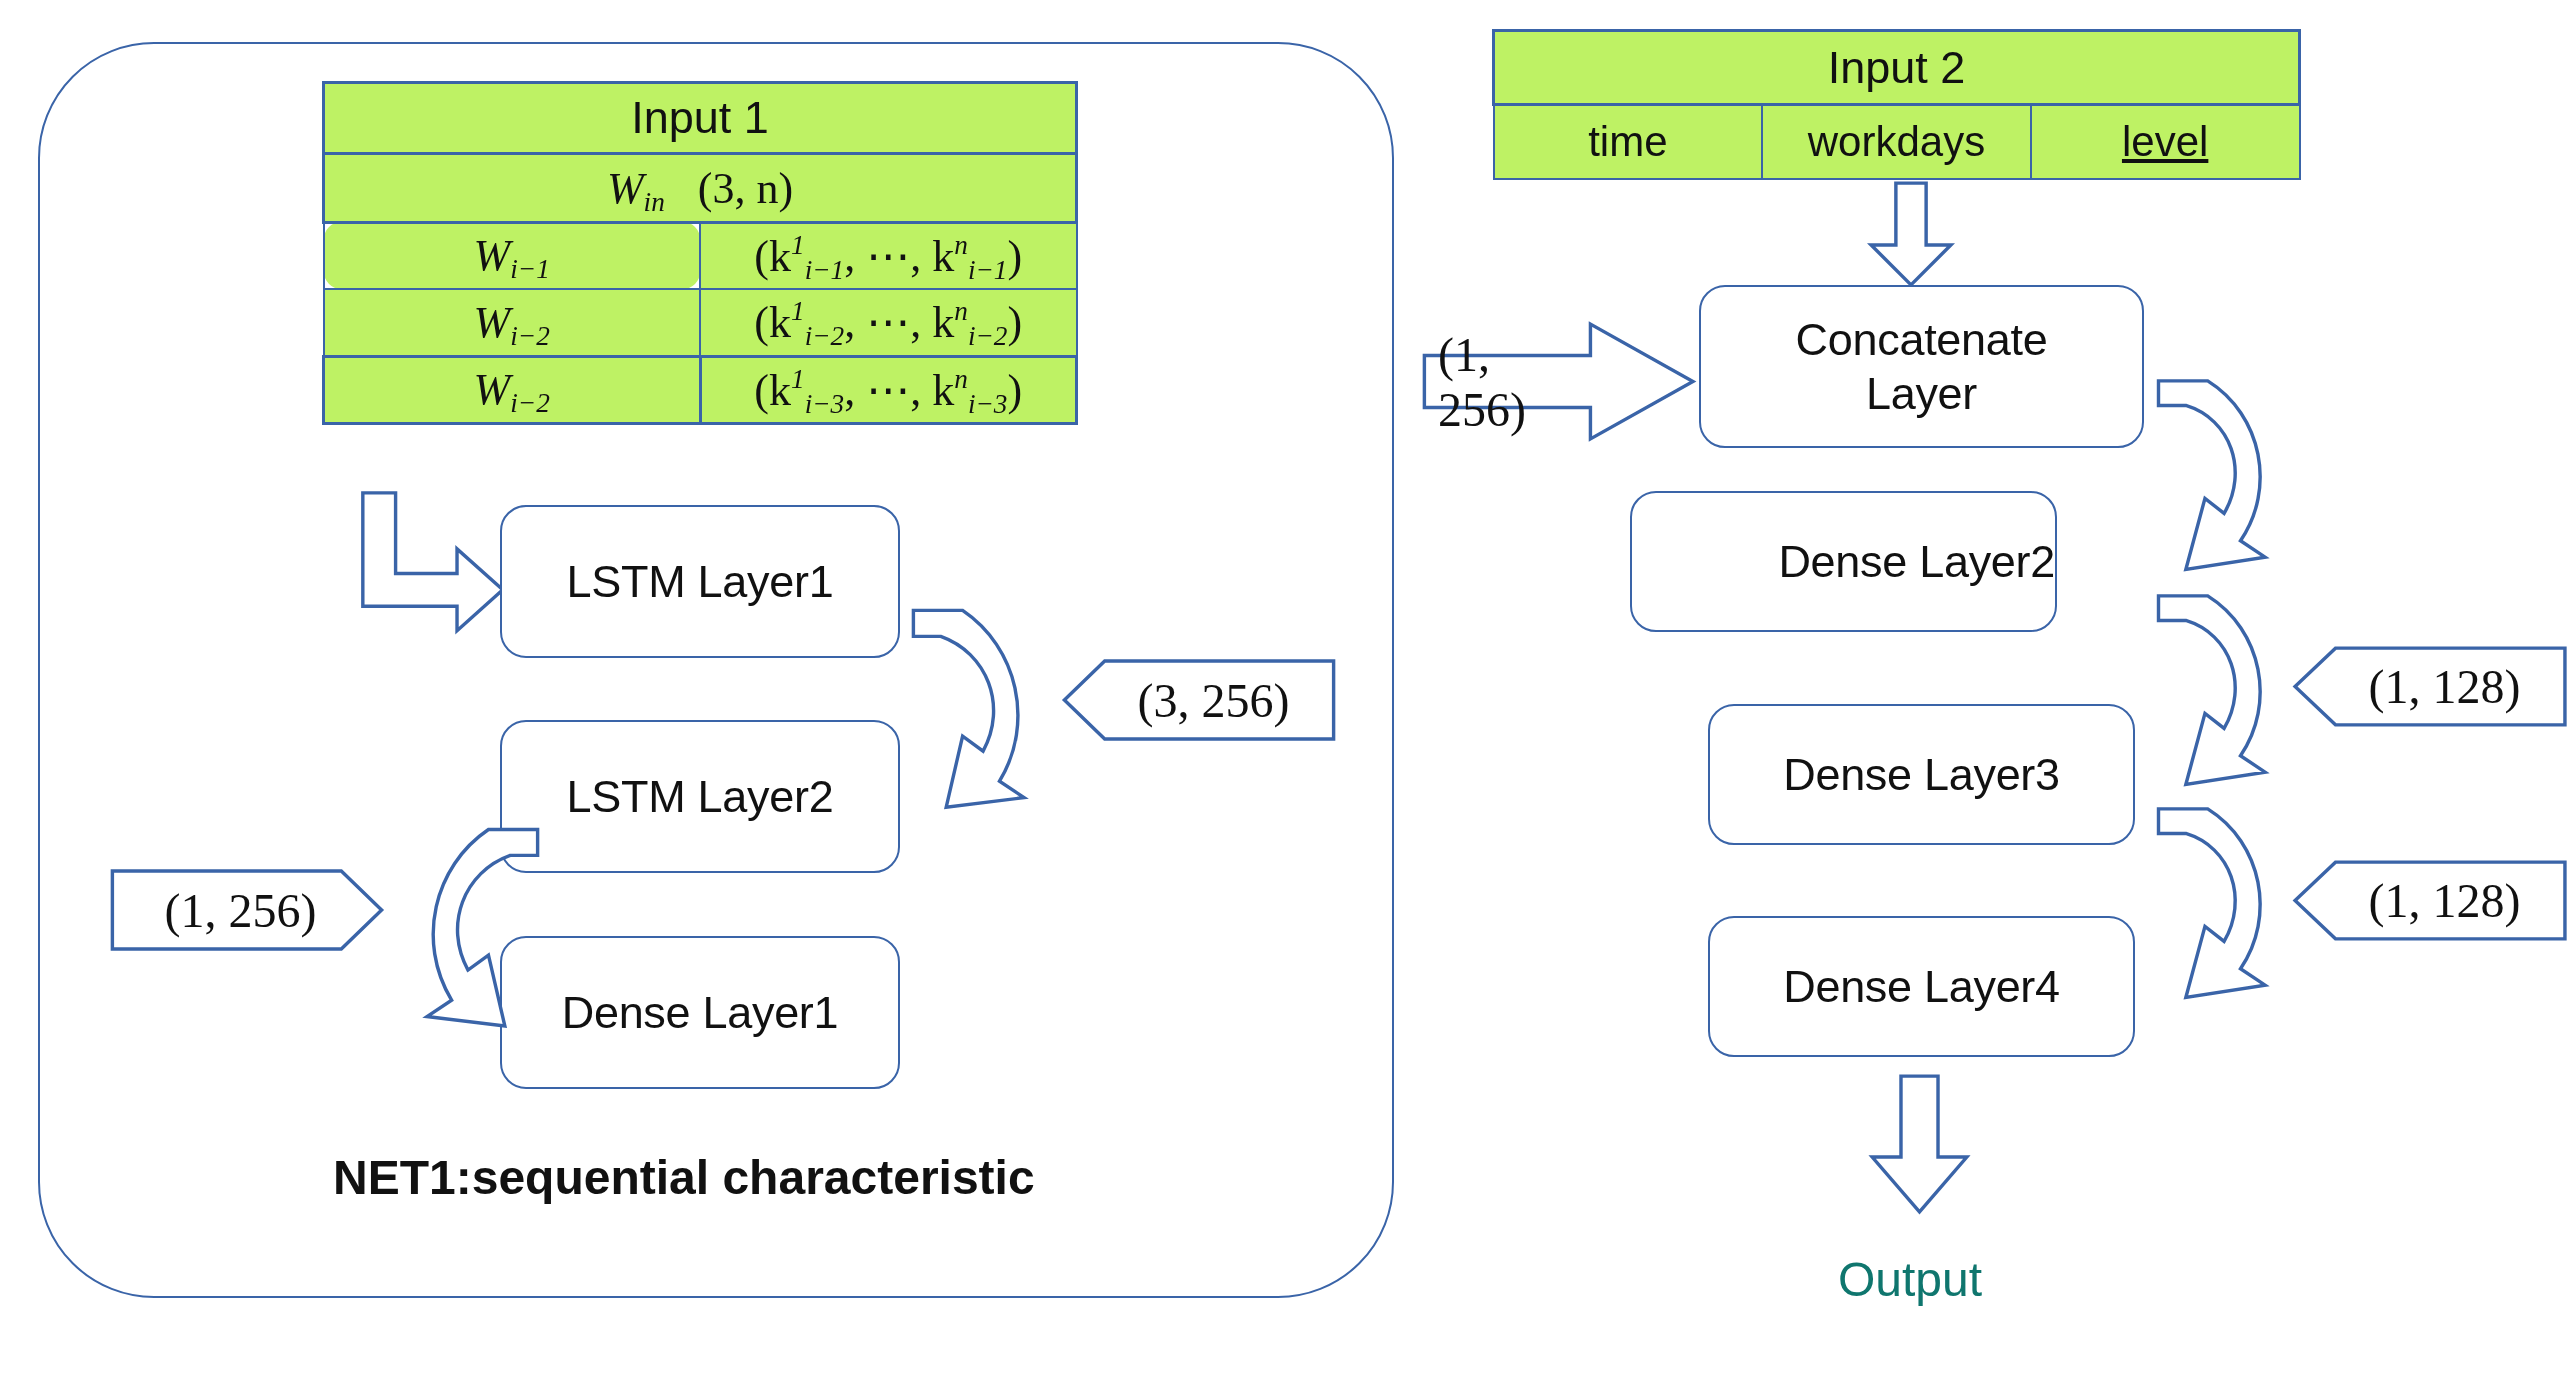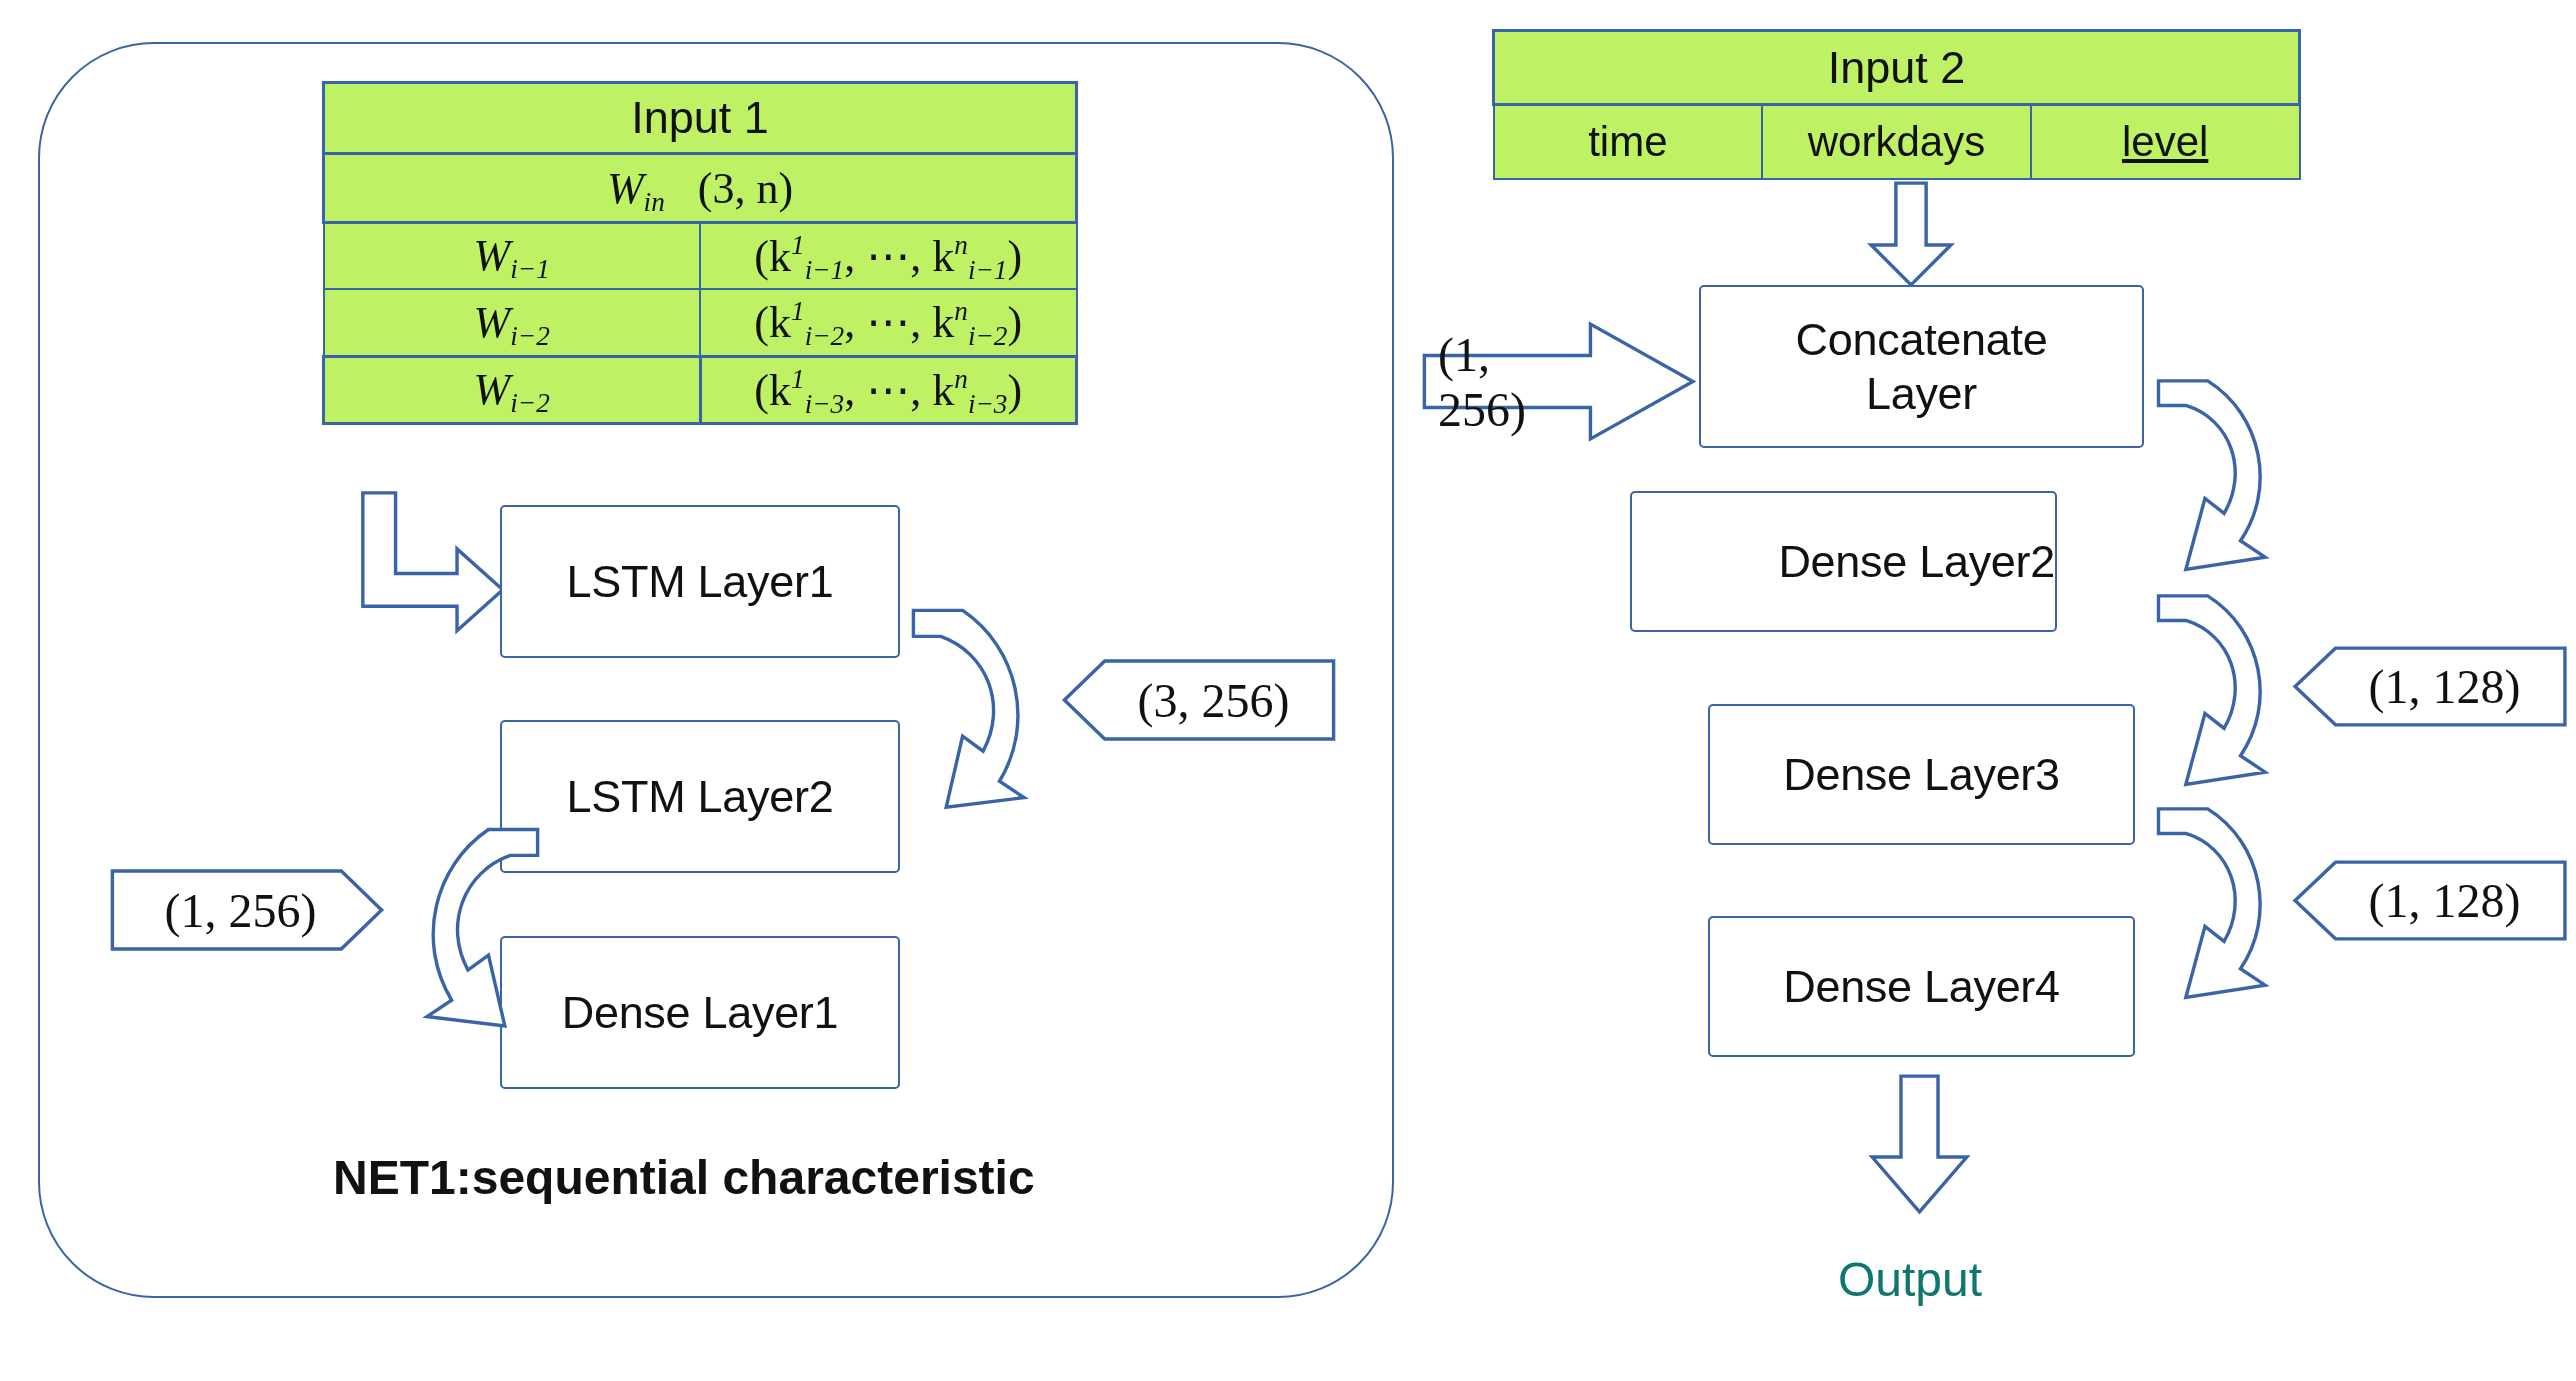--- a/index.html
+++ b/index.html
@@ -19,21 +19,21 @@
   .abs{position:absolute;}
 
   .net-container{
     border:2.7px solid #3a64a8;
     border-radius:116px;
     background:transparent;
   }
 
   .layer-box{
     border:2.7px solid #3a64a8;
-    border-radius:5px;
+    border-radius:26px;
     background:#ffffff;
     display:flex;
     align-items:center;
     justify-content:center;
     text-align:center;
     font-size:45px;
     line-height:1.18;
     color:#111;
     letter-spacing:-0.3px;
   }
@@ -109,21 +109,21 @@
     <tbody>
         <tr>
       <td class="thick" colspan="2" style="height:63px;font-size:45px;">Input 1</td>
     </tr>
     <tr>
       <td class="thick" colspan="2" style="height:60px;">
         <span class="math"><span>W</span><sub class="m">in</sub>&nbsp;&nbsp;&nbsp;<span class="rm">(3, n)</span></span>
       </td>
     </tr>
     <tr>
-      <td style="width:161px;height:59px;">
+      <td style="width:161px;height:59px;border-radius:17px;">
         <span class="math"><span>W</span><sub class="m">i−1</sub></span>
       </td>
       <td>
         <span class="math"><span class="rm">(k</span><sup class="m rm">1</sup><sub class="m">i−1</sub><span class="rm">, ⋯, k</span><sup class="m">n</sup><sub class="m">i−1</sub><span class="rm">)</span></span>
       </td>
     </tr>
     <tr>
       <td style="height:59px;">
         <span class="math"><span>W</span><sub class="m">i−2</sub></span>
       </td>

